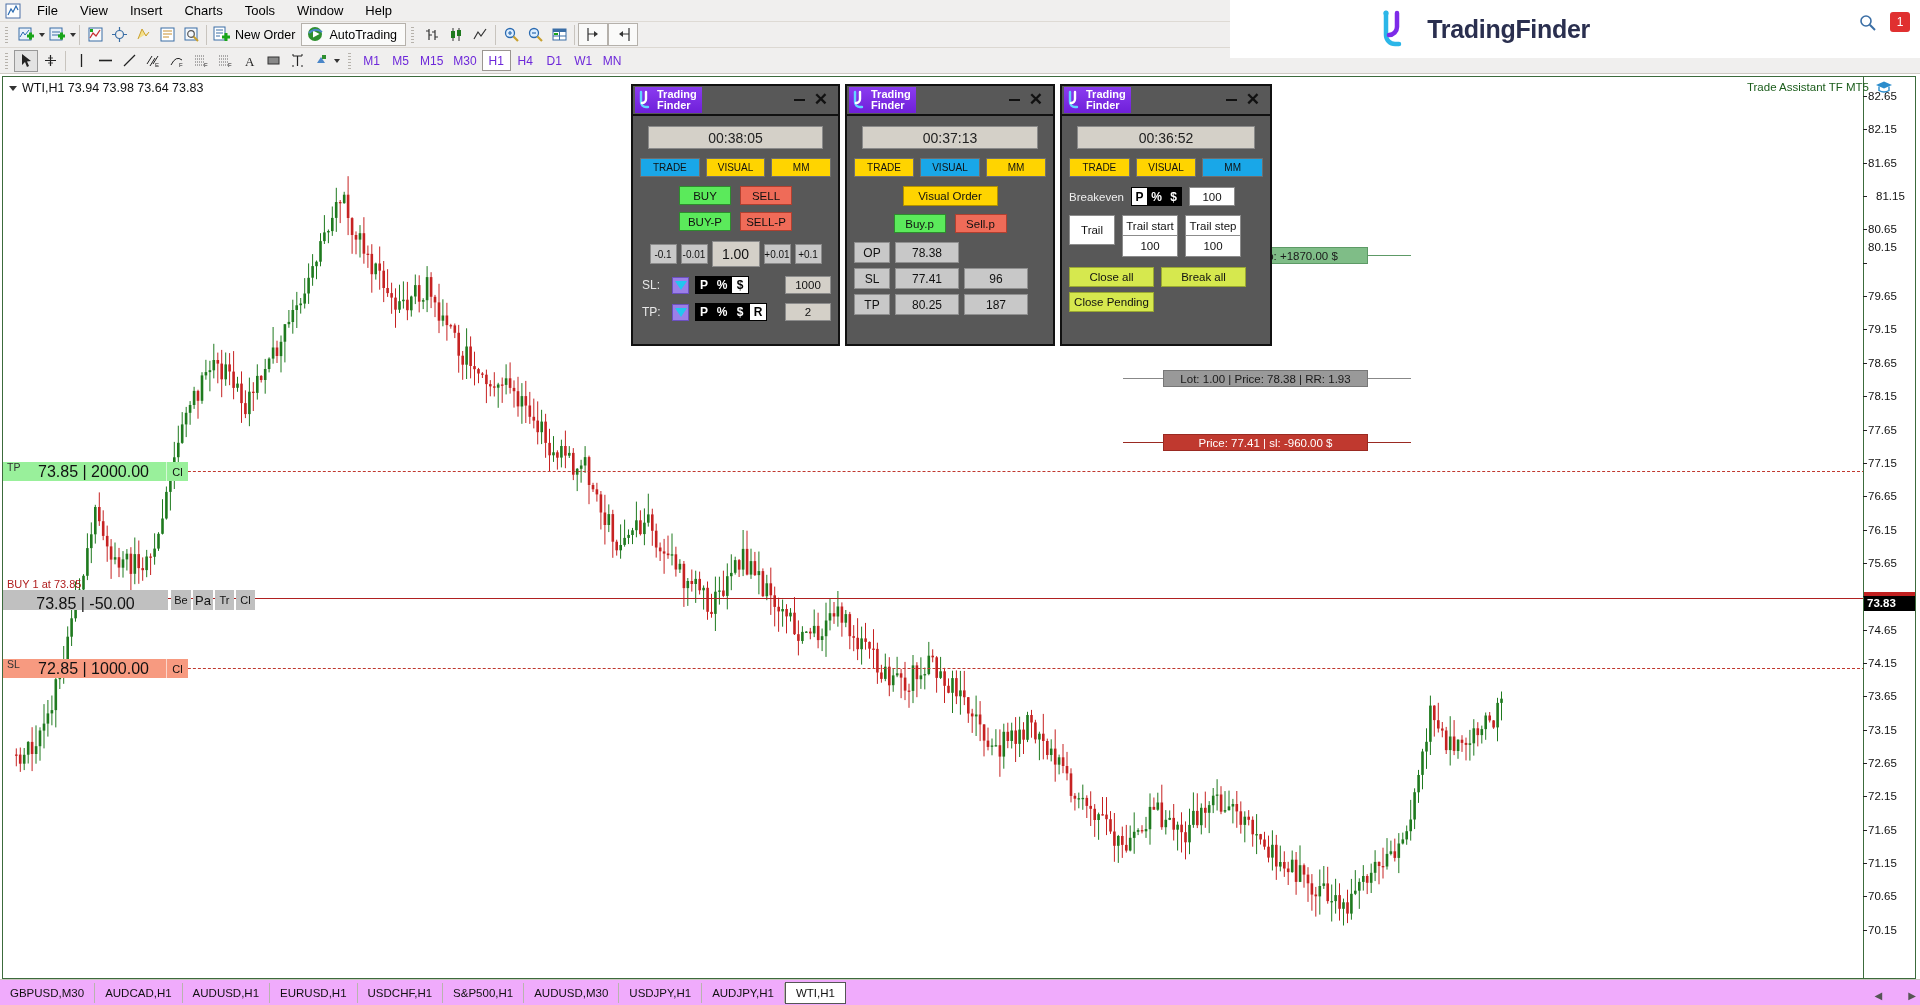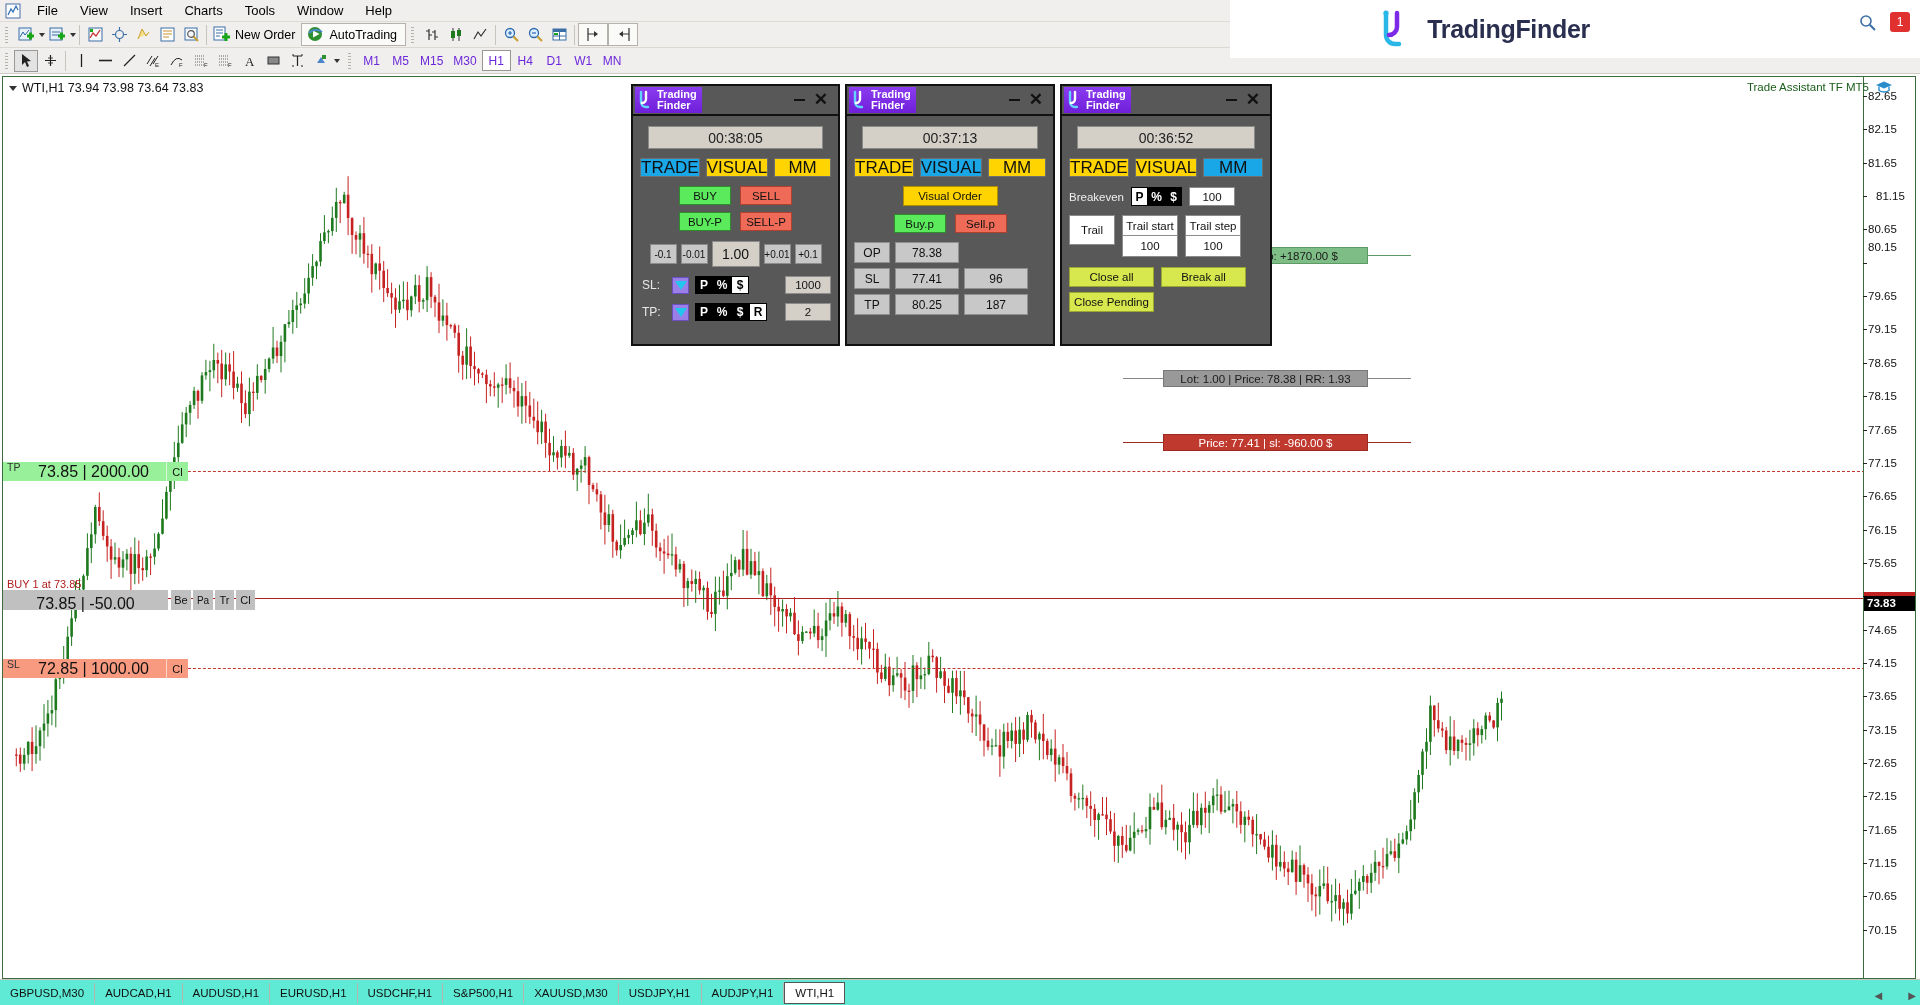--- a/index.html
+++ b/index.html
@@ -158,21 +158,21 @@
 
   .tf-body { padding: 8px 7px 10px 7px; }
   .tf-timer {
     background: #d4d0c8; border: 1px solid #8a8a8a; height: 23px;
     display: flex; align-items: center; justify-content: center;
     font-size: 14px; color: #222; margin: 2px 8px 9px 8px;
   }
   .tf-tabs { display: flex; gap: 6px; justify-content: center; margin-bottom: 9px; }
   .tf-tab {
     flex: 1; height: 19px; display: flex; align-items: center; justify-content: center;
-    font-size: 17px; color: #111; border: 1px solid #6f6f6f; cursor: pointer;
+    font-size: 10px; color: #111; border: 1px solid #6f6f6f; cursor: pointer;
   }
   .tab-yellow { background: #ffd400; }
   .tab-blue { background: #19a7e8; }
 
   .btn-row { display: flex; gap: 9px; justify-content: center; margin-bottom: 7px; }
   .tf-bigbtn {
     width: 52px; height: 19px; display: flex; align-items: center; justify-content: center;
     font-size: 11.5px; color: #111; border: 1px solid #4c7f4c; cursor: pointer;
   }
   .btn-green { background: #5bea5b; border-color: #2e8b2e; }
@@ -274,21 +274,21 @@
     position: absolute; right: 10px; top: 12px; display: flex; align-items: center; gap: 14px; z-index: 85;
   }
   .badge-red {
     width: 20px; height: 20px; background: #e03030; color: #fff; border-radius: 3px;
     font-size: 12px; display: flex; align-items: center; justify-content: center;
   }
 
   
   .tabbar {
     position: absolute; left: 0; bottom: 0; width: 1920px; height: 26px;
-    background: #5eead4; display: flex; align-items: center; border-top: 1px solid #c8c4be;
+    background: #f0abfc; display: flex; align-items: center; border-top: 1px solid #c8c4be;
   }
   .chart-tab {
     height: 20px; display: flex; align-items: center; padding: 0 10px;
     font-size: 11.5px; color: #111; border-right: 1px solid #b8b4ae; cursor: default;
   }
   .chart-tab.active { background: #ffffff; border: 1px solid #555; height: 22px; }
 
   
   .scroll-arrows {
     position: absolute; right: 4px; bottom: 4px; display: flex; gap: 26px; z-index: 90;
@@ -1353,21 +1353,21 @@
 
     <div class="hline hline-solid" style="left:0; top:521px; width:1862px; border-color:#b02020;"></div>
     <div class="band band-buy" style="left:0; top:513px; width:165px; height:20px;">
       <span class="buy-label">BUY 1 at 73.85</span>
       <span class="band-center-text" style="top:5px;">73.85 | -50.00</span>
     </div>
     <div class="band band-buy" style="left:168px; top:513px; width:20px; height:20px; justify-content:center;">
       <span style="font-size:11px;color:#111;">Be</span>
     </div>
     <div class="band band-buy" style="left:190px; top:513px; width:20px; height:20px; justify-content:center;">
-      <span style="font-size:10px;color:#111;">Pa</span>
+      <span style="font-size:13px;color:#111;">Pa</span>
     </div>
     <div class="band band-buy" style="left:212px; top:513px; width:19px; height:20px; justify-content:center;">
       <span style="font-size:11px;color:#111;">Tr</span>
     </div>
     <div class="band band-buy" style="left:233px; top:513px; width:19px; height:20px; justify-content:center;">
       <span style="font-size:11px;color:#111;">Cl</span>
     </div>
 
     <div class="hline hline-dash" style="left:0; top:591px; width:1862px; border-color:#c0392f;"></div>
     <div class="band band-sl" style="left:0; top:582px; width:185px; height:19px;">
@@ -1632,21 +1632,21 @@
   </div>
 
   <div class="tabbar">
     <div id="tabs-host" style="display:flex;align-items:center;">
         <div class="chart-tab">GBPUSD,M30</div>
         <div class="chart-tab">AUDCAD,H1</div>
         <div class="chart-tab">AUDUSD,H1</div>
         <div class="chart-tab">EURUSD,H1</div>
         <div class="chart-tab">USDCHF,H1</div>
         <div class="chart-tab">S&amp;P500,H1</div>
-        <div class="chart-tab">XAUUSD,M30</div>
+        <div class="chart-tab">AUDUSD,M30</div>
         <div class="chart-tab">USDJPY,H1</div>
         <div class="chart-tab">AUDJPY,H1</div>
         <div class="chart-tab active">WTI,H1</div>
       </div>
     <div class="scroll-arrows">
       <span class="sa">◀</span>
       <span class="sa">▶</span>
     </div>
   </div>
 

